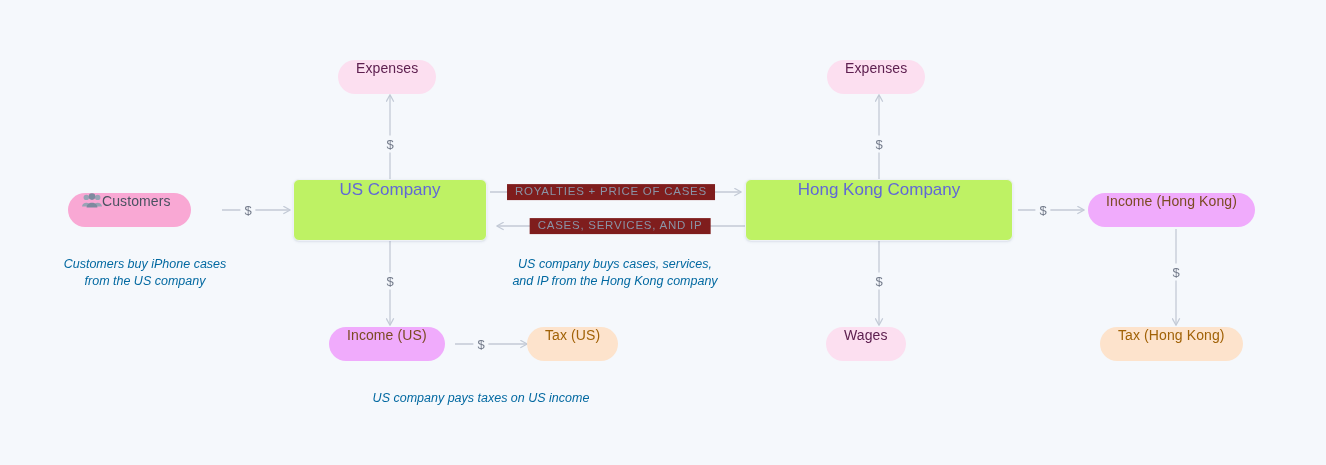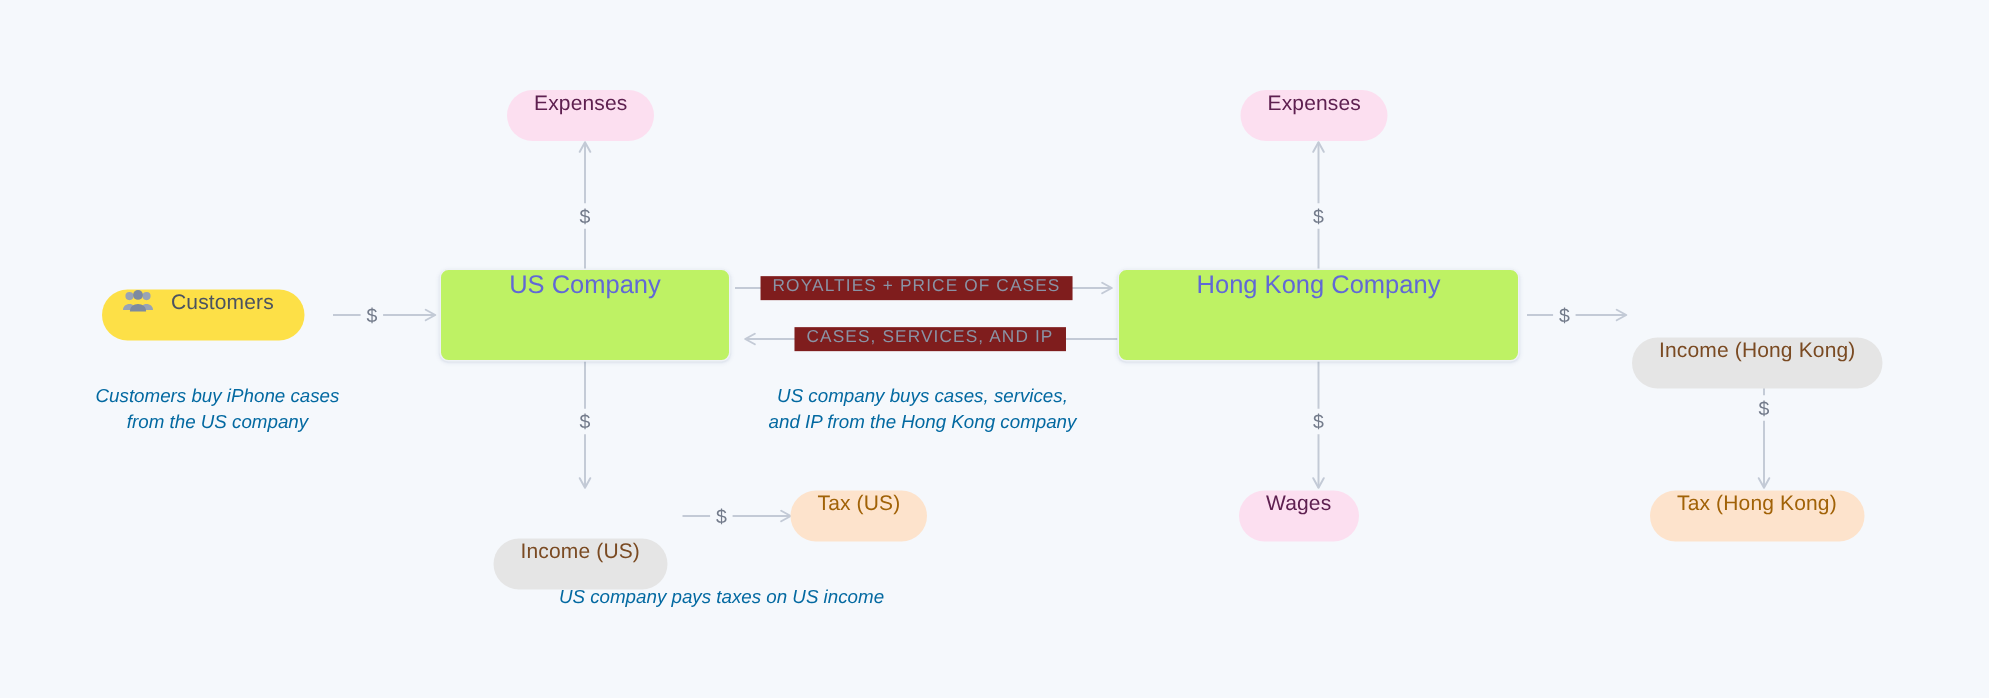--- a/index.html
+++ b/index.html
@@ -35,33 +35,32 @@
     padding: 0 18px;
     font-size: 14px;
     letter-spacing: .1px;
   }
 
   .pill-pink {
     background: #fcdff0;
     color: #5e2050;
   }
   .pill-yellow {
-    background: #e5e5e5;
+    background: #f0abfc;
     color: #7a4a22;
-    margin-top: 32px;
   }
   .pill-peach {
     background: #fde3cc;
     color: #a16207;
   }
   .pill-grey {
-    background: #fde047;
+    background: #f9a8d4;
     color: #4a5261;
     padding: 0 20px 0 14px;
-    gap: 12px;
+    gap: 0;
   }
 
   .boxnode {
     background: #bef264;
     border: 1px solid #eef1f6;
     border-radius: 6px;
     box-shadow: 0 1px 3px rgba(70,90,140,.10), 0 1px 1px rgba(70,90,140,.05);
     color: #6168d6;
     font-size: 17px;
     height: 62px;

